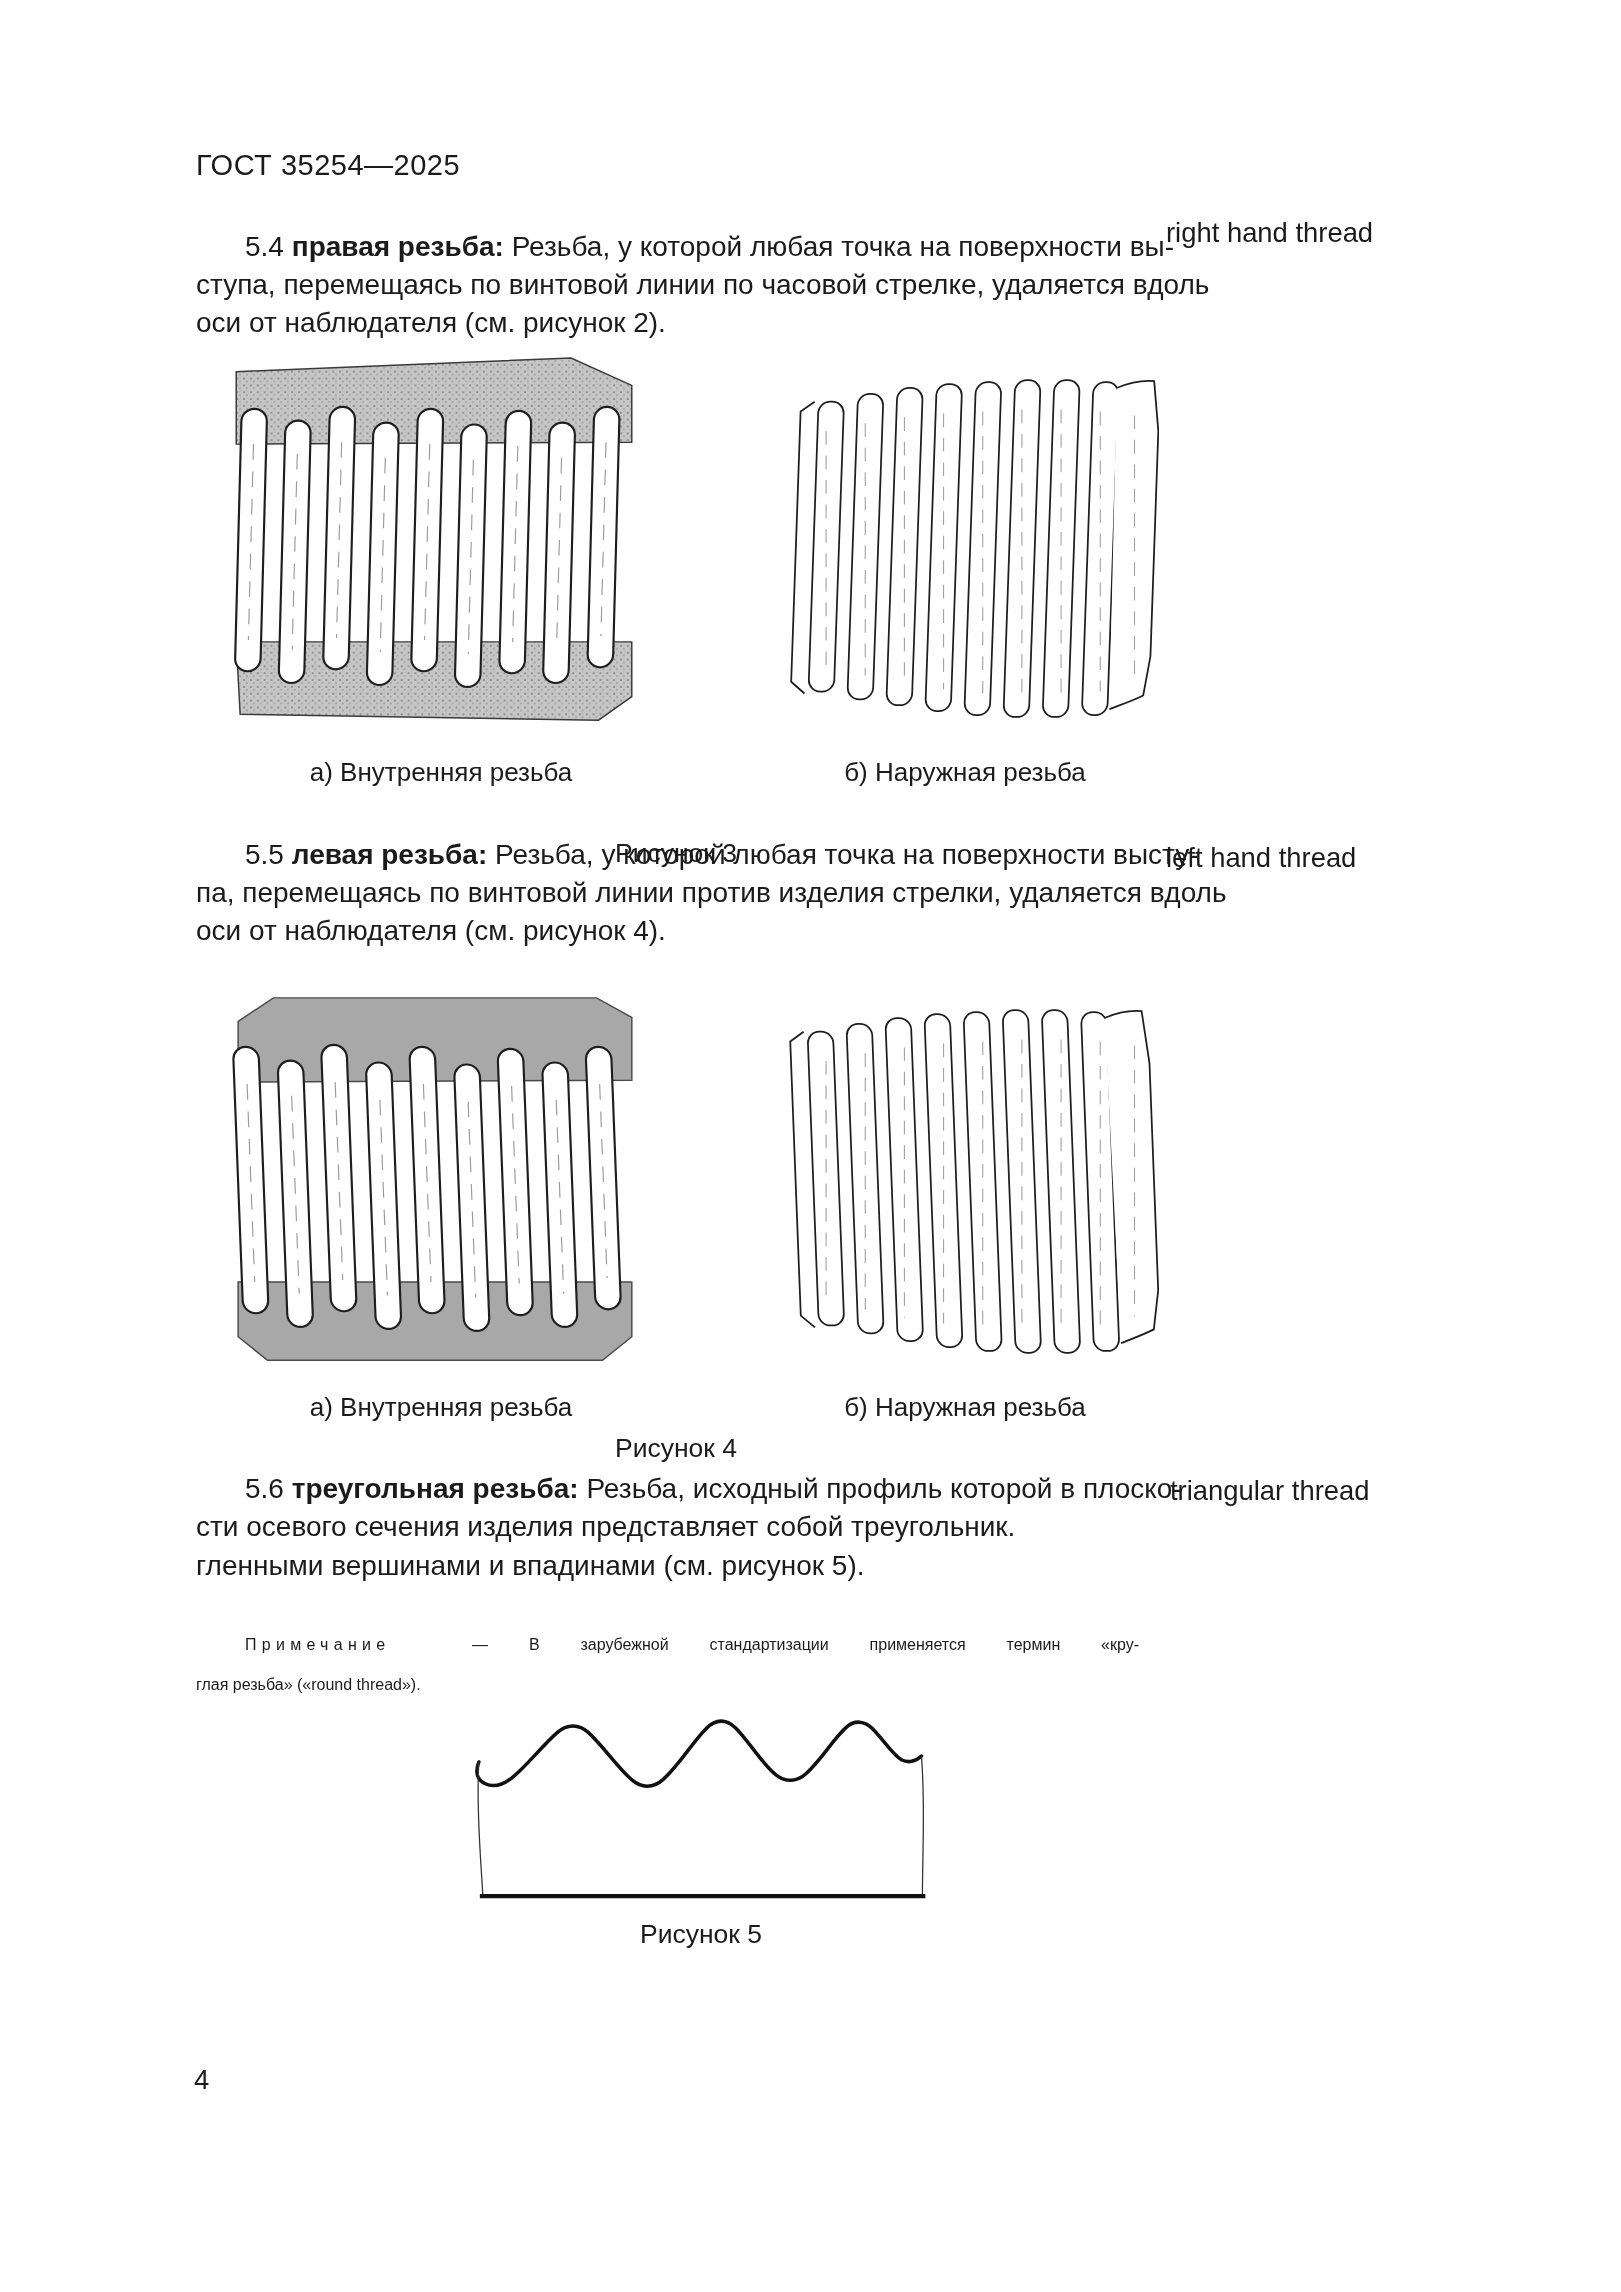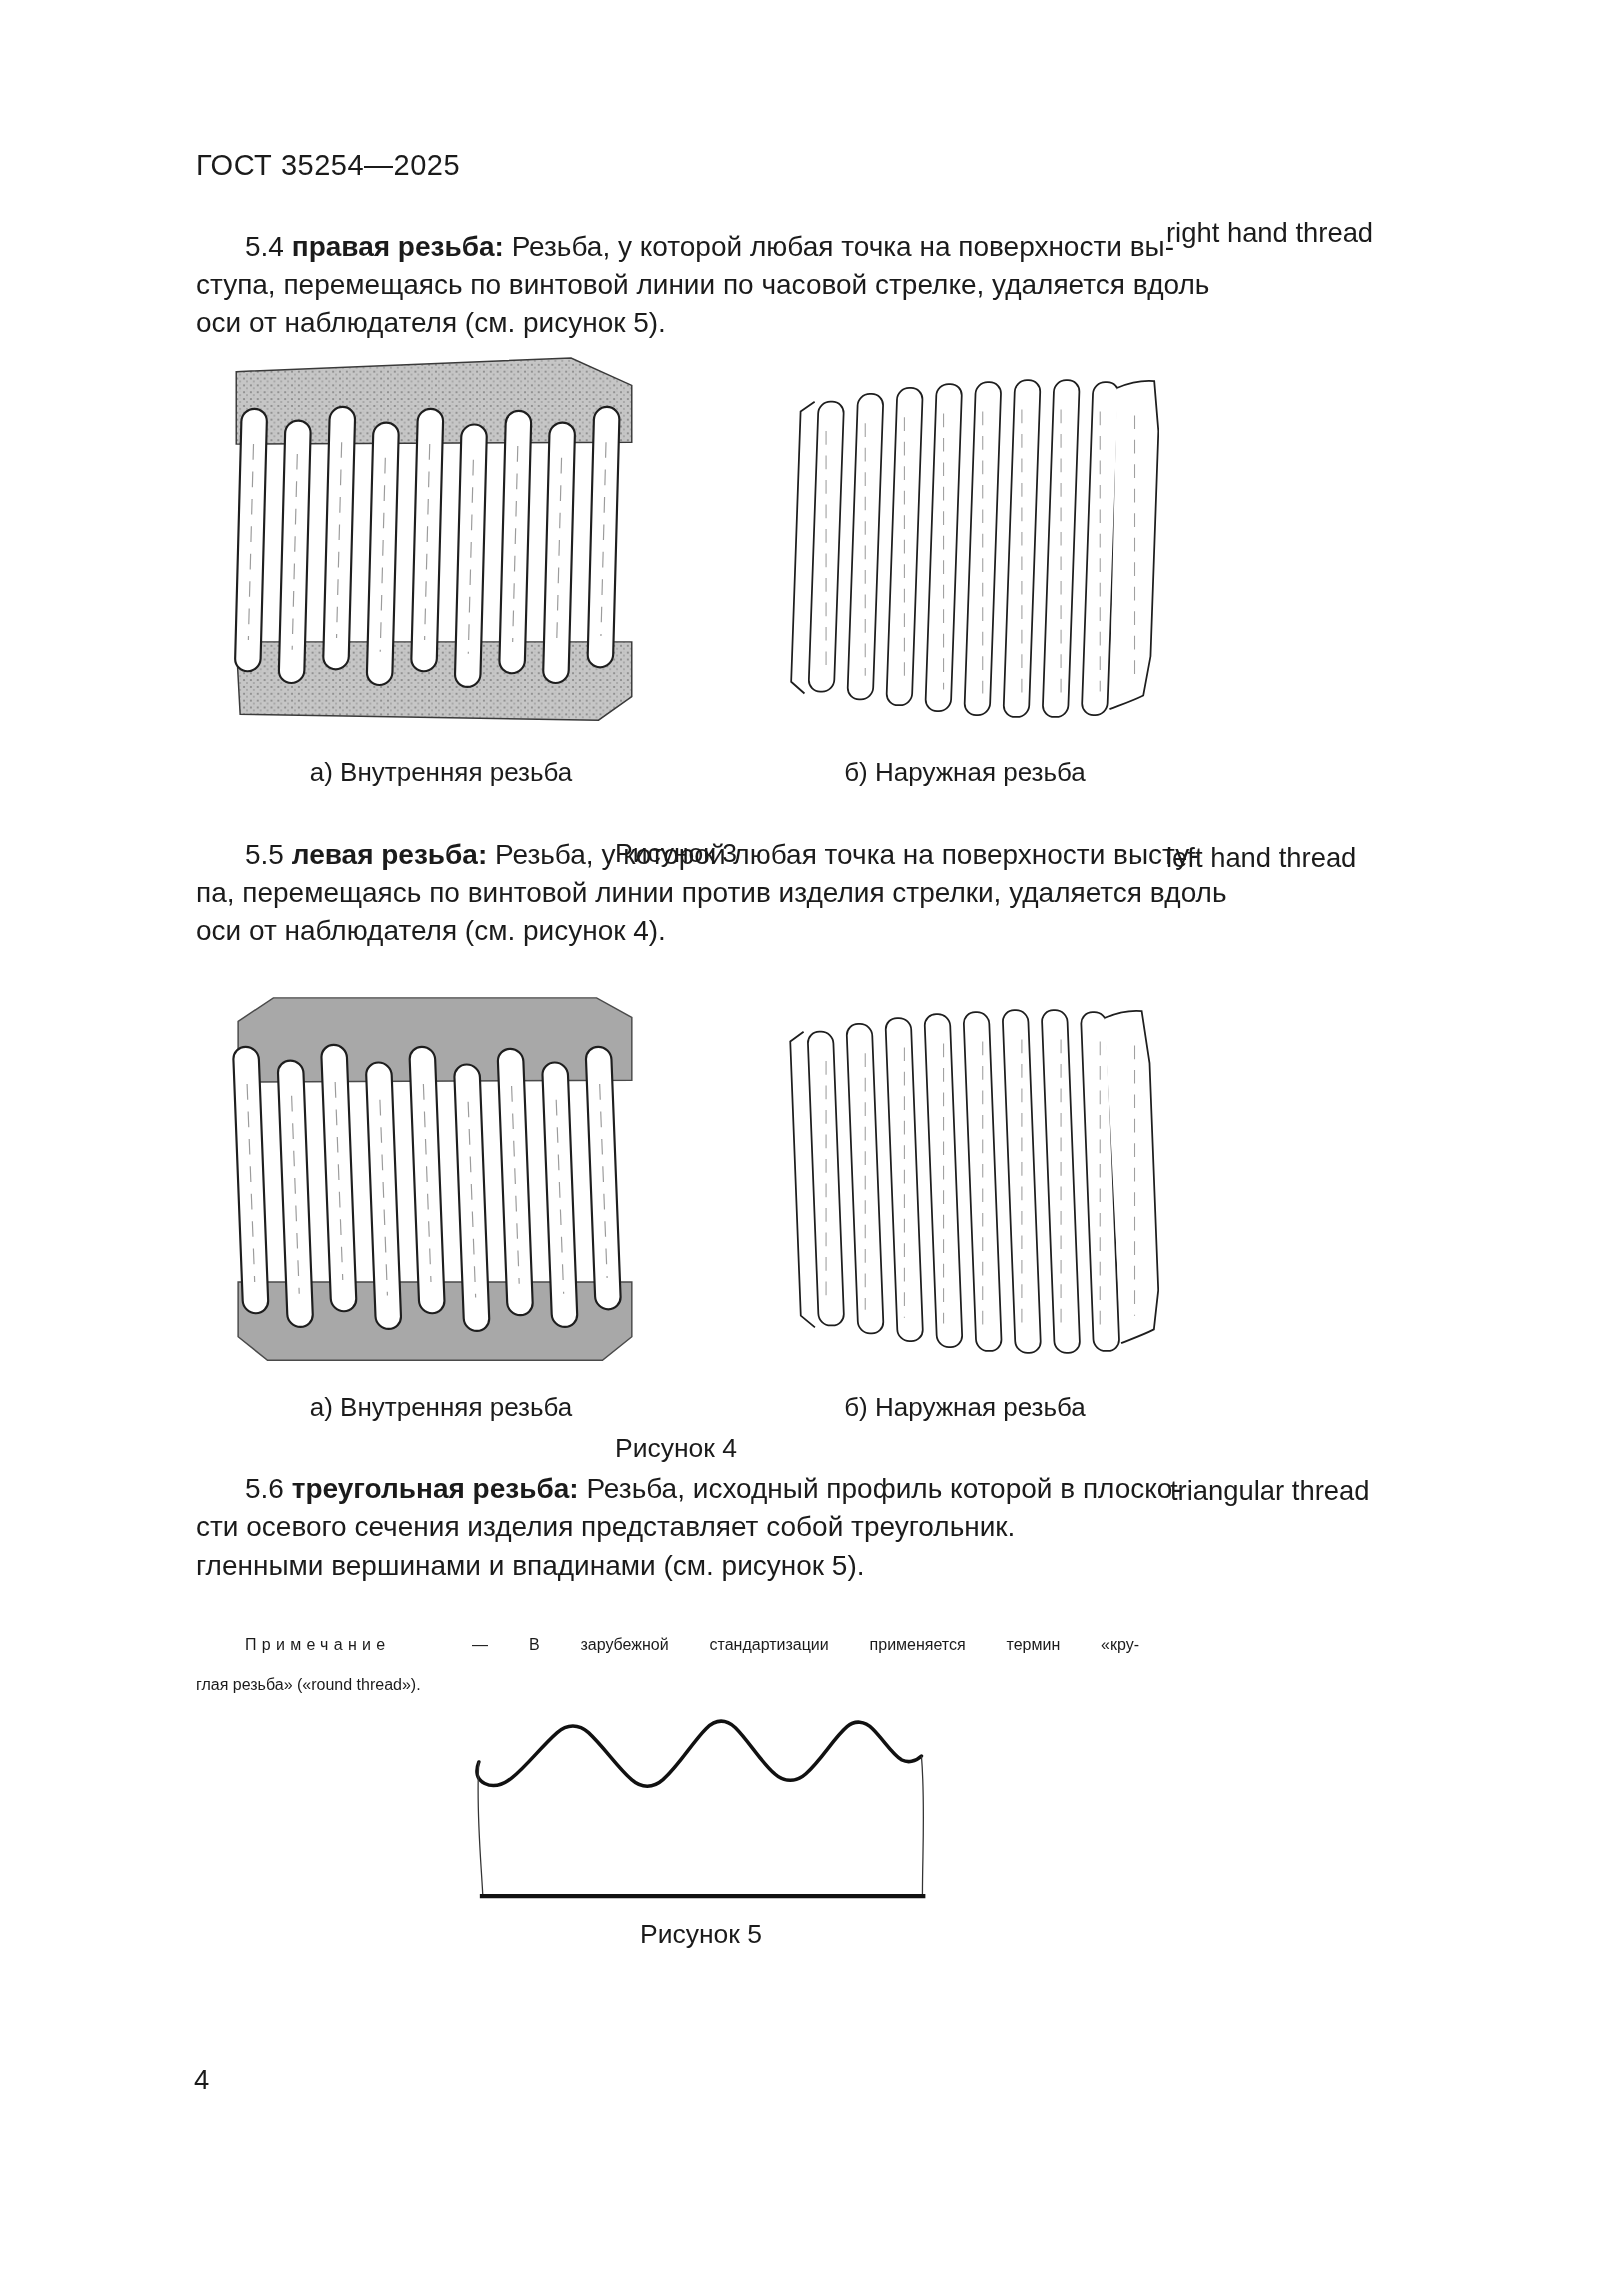--- a/index.html
+++ b/index.html
@@ -28,21 +28,21 @@
 
 <div id="page">
 
   <div class="abs hdr" style="left:196px;top:149px;">ГОСТ 35254—2025</div>
 
   <div class="abs body-col" style="left:196px;top:228px;">
     <div class="line ind">
       <span>5.4</span>&nbsp;<span class="b">правая резьба:</span>&nbsp;<span>Резьба, у которой любая точка на поверхности вы-</span>
     </div>
     <div class="line">ступа, перемещаясь по винтовой линии по часовой стрелке, удаляется вдоль</div>
-    <div class="line last">оси от наблюдателя (см. рисунок 5).</div>
+    <div class="line last">оси от наблюдателя (см. рисунок 2).</div>
   </div>
   <div class="abs margin-term" style="left:1166px;top:214px;">right hand thread</div>
 
   <svg class="abs" style="left:228px;top:356px;" width="412" height="374" viewBox="0 0 420 382">
     <defs>
       <pattern id="stip" width="7" height="7" patternUnits="userSpaceOnUse">
         <rect width="7" height="7" fill="#c6c6c6"></rect>
         <circle cx="2" cy="2" r="1.1" fill="#848484"></circle>
         <circle cx="5" cy="5" r="0.9" fill="#9a9a9a"></circle>
         <circle cx="5" cy="1" r="0.6" fill="#b0b0b0"></circle>

